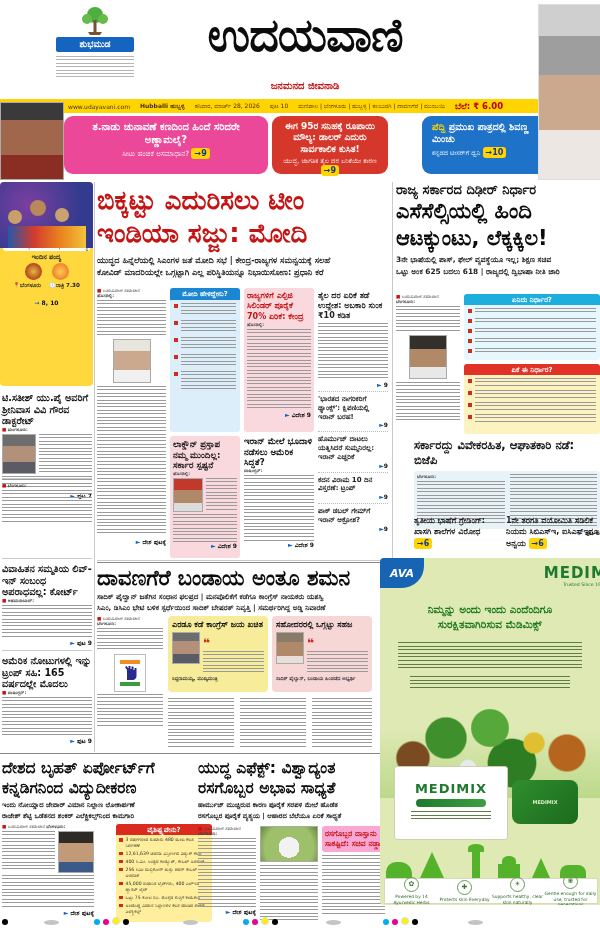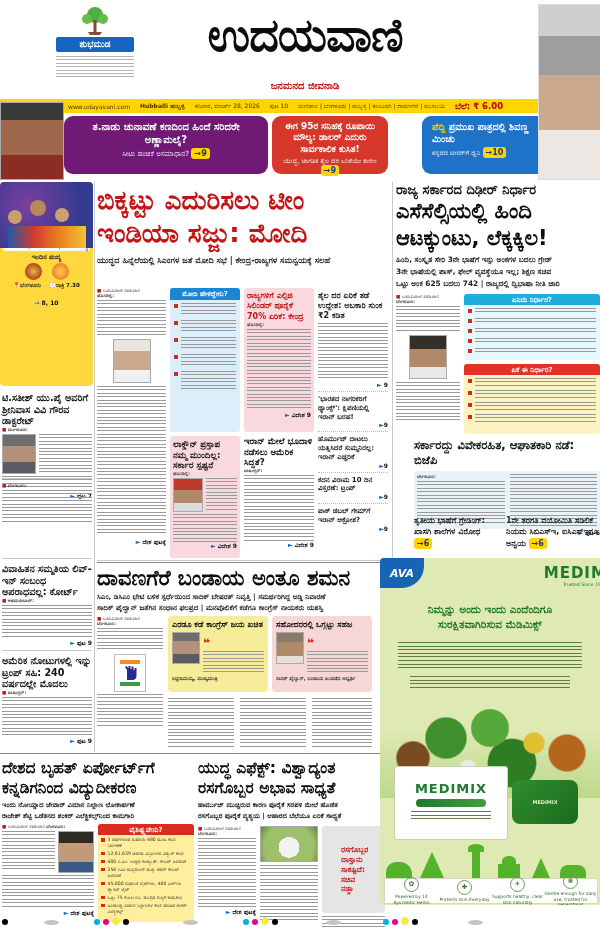--- a/index.html
+++ b/index.html
@@ -60,21 +60,21 @@
   <span style="font-size:6px;color:#4a3000;margin-left:60px">www.udayavani.com</span>
   <span style="font-size:6px;color:#4a3000;font-weight:bold">Hubballi ಹುಬ್ಬಳ್ಳಿ</span>
   <span style="font-size:6px;color:#4a3000">ಶನಿವಾರ, ಮಾರ್ಚ್ 28, 2026</span>
   <span style="font-size:6px;color:#4a3000">ಪುಟ 10</span>
   <span style="font-size:6px;color:#4a3000">ಮಣಿಪಾಲ | ಬೆಂಗಳೂರು | ಹುಬ್ಬಳ್ಳಿ | ಕಲಬುರಗಿ | ದಾವಣಗೆರೆ | ಮುಂಬಯಿ</span>
   <span style="font-size:8.5px;color:#b30000;font-weight:bold">ಬೆಲೆ: ₹ 6.00</span>
 </div>
 
 <div class="abs photo" style="left:0;top:102px;width:62px;height:76px;z-index:3;background:linear-gradient(180deg,#3a3a3a 0 22%,#a0674d 22% 68%,#8a2e24 68%)"></div>
 
-<div class="abs teaser" style="left:64px;top:116px;width:204px;height:58px;background:#701a75">
+<div class="abs teaser" style="left:64px;top:116px;width:204px;height:58px;background:#ec4899">
   <div class="t-title">ತ.ನಾಡು ಚುನಾವಣೆ ಕಣದಿಂದ ಹಿಂದೆ ಸರಿದರೇ ಅಣ್ಣಾಮಲೈ?</div>
   <div class="t-sub">
     <span>ಸೀಟು ಹಂಚಿಕೆ ಅಸಮಾಧಾನ?</span>
     <span class="badge">→<span>9</span></span>
   </div>
 </div>
 
 <div class="abs teaser" style="left:272px;top:116px;width:116px;height:58px;background:#d6372b">
   <div class="t-title" style="font-size:9px">ಈಗ 95ರ ಸನಿಹಕ್ಕೆ ರೂಪಾಯಿ ಮೌಲ್ಯ: ಡಾಲರ್ ಎದುರು ಸಾರ್ವಕಾಲಿಕ ಕುಸಿತ!</div>
   <div class="t-sub" style="font-size:6.6px">
@@ -159,31 +159,32 @@
 
 <div class="abs railstory" style="left:2px;top:563px;width:90px">
   <div class="rh">ವಿವಾಹಿತನ ಸಮ್ಮತಿಯ ಲಿವ್-ಇನ್ ಸಂಬಂಧ ಅಪರಾಧವಲ್ಲ: ಕೋರ್ಟ್</div>
   <div class="byline"><span class="sq">■</span> <b>ಅಹಮದಾಬಾದ್:</b></div>
   <div class="sim" style="height:34px"></div>
   <div class="cta" style="text-align:right"><span class="ar">►</span> <span>ಪುಟ 9</span></div>
 </div>
 <div class="hr" style="left:2px;top:650px;width:90px"></div>
 
 <div class="abs railstory" style="left:2px;top:655px;width:90px">
-  <div class="rh">ಅಮೆರಿಕ ನೋಟುಗಳಲ್ಲಿ ಇನ್ನು ಟ್ರಂಪ್ ಸಹಿ: 240 ವರ್ಷದಲ್ಲೇ ಮೊದಲು</div>
+  <div class="rh">ಅಮೆರಿಕ ನೋಟುಗಳಲ್ಲಿ ಇನ್ನು ಟ್ರಂಪ್ ಸಹಿ: 165 ವರ್ಷದಲ್ಲೇ ಮೊದಲು</div>
   <div class="byline"><span class="sq">■</span> <b>ವಾಷಿಂಗ್ಟನ್:</b></div>
   <div class="sim" style="height:40px"></div>
   <div class="cta" style="text-align:right"><span class="ar">►</span> <span>ಪುಟ 9</span></div>
 </div>
 
 <div class="abs headline-red" style="left:97px;top:184px;width:293px;font-size:26px;line-height:1.25">
   <span>ಬಿಕ್ಕಟ್ಟು ಎದುರಿಸಲು ಟೀಂ</span><br><span>ಇಂಡಿಯಾ ಸಜ್ಜು: ಮೋದಿ</span>
 </div>
 <div class="abs" style="left:97px;top:254px;width:293px;font-size:8.2px;font-weight:bold;color:#222;line-height:1.5">
   <div>ಯುದ್ಧದ ಹಿನ್ನೆಲೆಯಲ್ಲಿ ಸಿಎಂಗಳ ಜತೆ ಮೋದಿ ಸಭೆ | ಕೇಂದ್ರ-ರಾಜ್ಯಗಳ ಸಮನ್ವಯಕ್ಕೆ ಸಲಹೆ</div>
+    <div>ಕೋವಿಡ್ ಮಾದರಿಯಲ್ಲೇ ಒಗ್ಗಟ್ಟಾಗಿ ಎಲ್ಲ ಪರಿಸ್ಥಿತಿಯನ್ನೂ ನಿಭಾಯಿಸೋಣ: ಪ್ರಧಾನಿ ಕರೆ</div>
 </div>
 
 <div class="abs" style="left:97px;top:288px;width:69px;height:270px">
   <div class="byline"><span class="sq">■</span> <span>ಉದಯವಾಣಿ ಸಮಾಚಾರ</span><br><b>ಹೊಸದಿಲ್ಲಿ:</b></div>
   <div class="sim" style="height:36px"></div>
   <div class="photo" style="width:36px;height:42px;margin:3px auto;background:linear-gradient(180deg,#e8e4de 0 25%,#caa98e 25% 72%,#f0f0f0 72%)"></div>
   <div class="sim" style="height:150px"></div>
   <div class="cta" style="text-align:right;margin-top:2px"><span class="ar">►</span> <span>ದೇಶ ಪುಟಕ್ಕೆ</span></div>
 </div>
 
@@ -229,21 +230,21 @@
 </div>
 <div class="abs" style="left:244px;top:436px;width:70px;height:122px">
   <div style="font-size:8.6px;font-weight:bold;color:#111;line-height:1.25">ಇರಾನ್ ಮೇಲೆ ಭೂದಾಳಿ ನಡೆಸಲು ಅಮೆರಿಕ ಸಿದ್ಧತೆ?</div>
   <div class="byline"><b>ವಾಷಿಂಗ್ಟನ್:</b></div>
   <div class="sim" style="height:66px"></div>
   <div class="cta" style="text-align:right"><span class="ar">►</span> <span>ವಿದೇಶ 9</span></div>
 </div>
 
 <div class="abs" style="left:318px;top:288px;width:70px;height:270px">
   <div class="brief">
-    <div class="bt headline-red" style="font-size:8px">ತೈಲ ದರ ಏರಿಕೆ ತಡೆ ಉದ್ದೇಶ: ಅಬಕಾರಿ ಸುಂಕ ₹2 ಕಡಿತ</div>
+    <div class="bt headline-red" style="font-size:8px">ತೈಲ ದರ ಏರಿಕೆ ತಡೆ ಉದ್ದೇಶ: ಅಬಕಾರಿ ಸುಂಕ ₹10 ಕಡಿತ</div>
     <div class="sim" style="height:58px;margin-top:2px"></div>
     <div class="cta" style="text-align:right"><span class="ar">►</span> <span>9</span></div>
   </div>
   <div class="brief">
     <div class="bt">'ಭಾರತದ ನಾಗರಿಕರಿಗೆ ಥ್ಯಾಂಕ್ಸ್': ಕ್ಷಿಪಣಿಯಲ್ಲಿ ಇರಾನ್ ಬರಹ!</div>
     <div class="cta" style="text-align:right"><span class="ar">►</span><span>9</span></div>
   </div>
   <div class="brief">
     <div class="bt">ಹೊರ್ಮುಜ್ ದಾಟಲು ಯತ್ನಿಸಿದರೆ ಸುಮ್ಮನಿರಲ್ಲ: ಇರಾನ್ ಎಚ್ಚರಿಕೆ</div>
     <div class="cta" style="text-align:right"><span class="ar">►</span><span>9</span></div>
@@ -256,23 +257,22 @@
     <div class="bt">ಪಾಕ್ ಡಬಲ್ ಗೇಮ್‌ಗೆ ಇರಾನ್ ಆಕ್ರೋಶ?</div>
     <div class="cta" style="text-align:right"><span class="ar">►</span><span>9</span></div>
   </div>
 </div>
 
 <div class="abs" style="left:396px;top:182px;width:204px;font-size:13px;font-weight:bold;color:#111">ರಾಜ್ಯ ಸರ್ಕಾರದ ದಿಢೀರ್ ನಿರ್ಧಾರ</div>
 <div class="abs" style="left:396px;top:198px;width:204px;font-size:21px;font-weight:bold;color:#0c0c0c;line-height:1.3">
   <span>ಎಸೆಸೆಲ್ಸಿಯಲ್ಲಿ ಹಿಂದಿ</span><br><span>ಆಟಕ್ಕುಂಟು, ಲೆಕ್ಕಕ್ಕಿಲ!</span>
 </div>
 <div class="abs" style="left:396px;top:254px;width:204px;font-size:7.4px;font-weight:bold;color:#222;line-height:1.6">
-  <div>ಹಿಂದಿ, ಸಂಸ್ಕೃತ ಸೇರಿ 3ನೇ ಭಾಷೆಗೆ ಇನ್ನು ಅಂಕಗಳ ಬದಲು ಗ್ರೇಡ್</div>
     <div>3ನೇ ಭಾಷೆಯಲ್ಲಿ ಪಾಸ್, ಫೇಲ್ ವ್ಯವಸ್ಥೆಯೂ ಇಲ್ಲ; ಶಿಕ್ಷಣ ಸಚಿವ</div>
-    <div>ಒಟ್ಟು ಅಂಕ 625 ಬದಲು 742 | ರಾಜ್ಯದಲ್ಲಿ ದ್ವಿಭಾಷಾ ನೀತಿ ಜಾರಿ</div>
+    <div>ಒಟ್ಟು ಅಂಕ 625 ಬದಲು 618 | ರಾಜ್ಯದಲ್ಲಿ ದ್ವಿಭಾಷಾ ನೀತಿ ಜಾರಿ</div>
 </div>
 
 <div class="abs" style="left:396px;top:294px;width:64px;height:140px">
   <div class="byline"><span class="sq">■</span> <span>ಉದಯವಾಣಿ ಸಮಾಚಾರ</span><br><b>ಬೆಂಗಳೂರು:</b></div>
   <div class="sim" style="height:26px"></div>
   <div class="photo" style="width:36px;height:42px;margin:3px auto;background:linear-gradient(180deg,#33302c 0 30%,#b08a68 30% 75%,#e8e8e8 75%)"></div>
   <div class="sim" style="height:40px"></div>
 </div>
 
 <div class="abs" style="left:464px;top:294px;width:136px;height:66px;background:#e6f7fe;border-radius:3px;overflow:hidden">
@@ -332,22 +332,22 @@
 
 <div class="abs" style="left:414px;top:516px;width:84px;font-size:8px;font-weight:bold;color:#222;line-height:1.35">
   <span>ತೃತೀಯ ಭಾಷೆಗೆ ಗ್ರೇಡಿಂಗ್: ಖಾಸಗಿ ಶಾಲೆಗಳ ವಿರೋಧ</span> <span class="badge">→<span>6</span></span>
 </div>
 <div class="abs" style="left:506px;top:516px;width:94px;font-size:8px;font-weight:bold;color:#222;line-height:1.35">
   <span>1ನೇ ತರಗತಿ ವಯೋಮಿತಿ ಸಡಿಲಿಕೆ ನಿಯಮ ಸಿಬಿಎಸ್ಇ, ಐಸಿಎಸ್ಇಗೂ ಅನ್ವಯ</span> <span class="badge">→<span>6</span></span>
 </div>
 
 <div class="abs" style="left:97px;top:566px;width:293px;font-size:21px;font-weight:bold;color:#0c0c0c">ದಾವಣಗೆರೆ ಬಂಡಾಯ ಅಂತೂ ಶಮನ</div>
 <div class="abs" style="left:97px;top:592px;width:293px;font-size:7.2px;font-weight:bold;color:#222;line-height:1.5">
-  <div>ಸಿಎಂ, ಡಿಸಿಎಂ ಭೇಟಿ ಬಳಿಕ ಸ್ಪರ್ಧೆಯಿಂದ ಸಾದಿಕ್ ಬೇಷರತ್ ನಿವೃತ್ತಿ | ಸಮರ್ಥರಿಗಿದ್ದ ಅಡ್ಡಿ ನಿವಾರಣೆ</div>
-    <div>ಸಾದಿಕ್ ಪೈಲ್ವಾನ್ ಜತೆಗಿನ ಸಂಧಾನ ಫಲಪ್ರದ | ಮನವೊಲಿಕೆಗೆ ಕಡೆಗೂ ಕಾಂಗ್ರೆಸ್ ನಾಯಕರು ಯಶಸ್ವಿ</div>
+  <div>ಸಾದಿಕ್ ಪೈಲ್ವಾನ್ ಜತೆಗಿನ ಸಂಧಾನ ಫಲಪ್ರದ | ಮನವೊಲಿಕೆಗೆ ಕಡೆಗೂ ಕಾಂಗ್ರೆಸ್ ನಾಯಕರು ಯಶಸ್ವಿ</div>
+    <div>ಸಿಎಂ, ಡಿಸಿಎಂ ಭೇಟಿ ಬಳಿಕ ಸ್ಪರ್ಧೆಯಿಂದ ಸಾದಿಕ್ ಬೇಷರತ್ ನಿವೃತ್ತಿ | ಸಮರ್ಥರಿಗಿದ್ದ ಅಡ್ಡಿ ನಿವಾರಣೆ</div>
 </div>
 
 <div class="abs" style="left:97px;top:616px;width:66px;height:132px">
   <div class="byline"><span class="sq">■</span> <span>ಉದಯವಾಣಿ ಸಮಾಚಾರ</span><br><b>ಬೆಂಗಳೂರು:</b></div>
   <div class="sim" style="height:24px"></div>
   <div style="width:30px;height:36px;margin:2px auto;background:#fff;border:1px solid #bbb;display:flex;align-items:center;justify-content:center">
     <svg width="20" height="26" viewBox="0 0 20 26">
       <rect x="0" y="0" width="20" height="4" fill="#f28c28"></rect>
         <rect x="0" y="22" width="20" height="4" fill="#3e9b3e"></rect>
       <path d="M7 20V10l-2-3 1.5-1 2 2.5V6h2v3h1V6.5h2V10h1V8h2v8c0 2-1.5 4-4 4z" fill="#2b2b8c"></path>
@@ -389,21 +389,21 @@
 </div>
 <div class="abs" style="left:2px;top:824px;width:92px;height:96px">
   <div class="byline"><span class="sq">■</span> <span>ಉದಯವಾಣಿ ಸಮಾಚಾರ</span> <b>ಬೆಂಗಳೂರು:</b></div>
   <div style="display:flex;gap:3px">
     <div class="sim" style="flex:1;height:40px"></div>
     <div class="photo" style="width:34px;height:40px;flex:none;background:linear-gradient(180deg,#2e2a26 0 28%,#c29a78 28% 75%,#3a5a8a 75%)"></div>
   </div>
   <div class="sim" style="height:34px;margin-top:2px"></div>
   <div class="cta" style="text-align:right"><span class="ar">►</span> <span>ದೇಶ ಪುಟಕ್ಕೆ</span></div>
 </div>
-<div class="abs" style="left:98px;top:824px;width:96px;height:98px;background:#ffef9c;border-radius:3px;overflow:hidden">
+<div class="abs" style="left:116px;top:824px;width:96px;height:98px;background:#ffef9c;border-radius:3px;overflow:hidden">
   <div class="panel-head" style="background:#d92b20;font-size:7px;padding:1.5px 0">ವೈಶಿಷ್ಟ್ಯವೇನು?</div>
   <div class="bullet" style="margin:2px 3px">
       <span class="bsq"></span>
       <div style="flex:1;font-size:4.6px;color:#333;line-height:1.3">3 ವರ್ಷಗಳಿಂದ ಸುಮಾರು 480 ಮಂದಿ ಕೆಲಸ ನಿರ್ವಹಣೆ</div>
     </div>
   <div class="bullet" style="margin:2px 3px">
       <span class="bsq"></span>
       <div style="flex:1;font-size:4.6px;color:#333;line-height:1.3">12,61,639 ಚದರಡಿ ವಿಸ್ತೀರ್ಣದ ವಿದ್ಯುತ್ ಕೆಲಸ</div>
     </div>
   <div class="bullet" style="margin:2px 3px">
@@ -438,21 +438,21 @@
 <div class="abs" style="left:198px;top:826px;width:58px;height:96px">
   <div class="byline"><span class="sq">■</span> <span>ಉದಯವಾಣಿ ಸಮಾಚಾರ</span><br><b>ಬೆಂಗಳೂರು:</b></div>
   <div class="sim" style="height:70px"></div>
   <div class="cta" style="text-align:right"><span class="ar">►</span> <span>ದೇಶ ಪುಟಕ್ಕೆ</span></div>
 </div>
 <div class="abs" style="left:260px;top:826px;width:58px;height:96px">
   <div style="width:56px;height:34px;border:1px solid #aaa;background:radial-gradient(circle at 50% 60%,#f2f2f2 0 30%,#9fc06a 30% 70%,#5f8a3a)"></div>
   <div class="sim" style="height:56px;margin-top:3px"></div>
 </div>
 <div class="abs" style="left:322px;top:826px;width:63px;height:96px">
-  <div style="background:#e5e5e5;border-radius:3px;padding:19px">
+  <div style="background:#f9a8d4;border-radius:3px;padding:3px">
     <div class="headline-red" style="font-size:7.6px;line-height:1.3">ರಸಗೊಬ್ಬರ ದಾಸ್ತಾನು ಸಾಕಷ್ಟಿದೆ: ಸಚಿವ ನಡ್ಡಾ</div>
   </div>
   <div class="sim" style="height:60px;margin-top:3px"></div>
 </div>
 
 <div class="abs" style="left:380px;top:558px;width:256px;height:347px;background:#dfe9b4;border-radius:4px;overflow:hidden">
   <div style="position:absolute;left:0;top:0;width:44px;height:30px;background:#1763b4;border-radius:0 0 22px 0;color:#fff;font-weight:bold;font-size:11px;font-style:italic;display:flex;align-items:center;justify-content:center">AVA</div>
   <div style="position:absolute;right:10px;top:6px;text-align:center">
     <div style="color:#1d7a2e;font-weight:bold;font-size:15px;letter-spacing:1px">MEDIMIX</div>
     <div style="color:#1d7a2e;font-size:4.6px">Trusted Since 1969</div>

